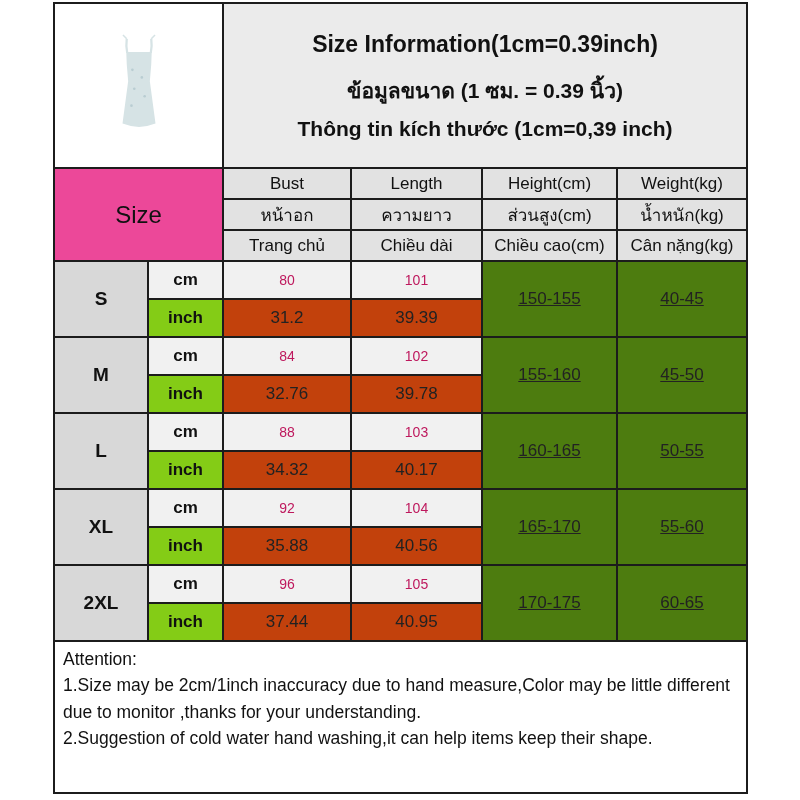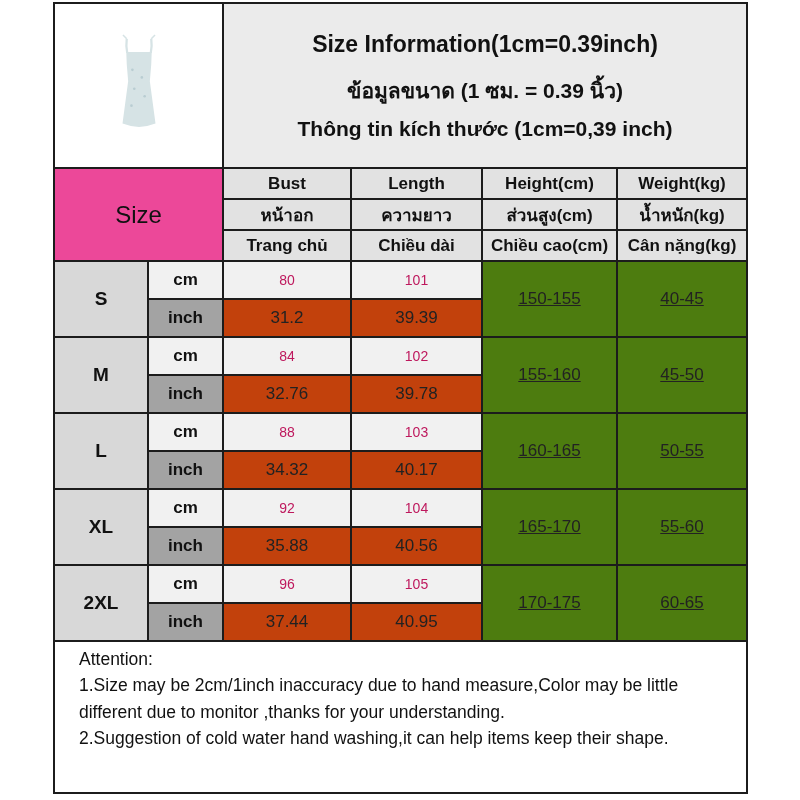--- a/index.html
+++ b/index.html
@@ -16,28 +16,28 @@
   tr.head td{height:29px;}
   tr.data td{height:36px;}
   tr.note-row td{height:146px;vertical-align:top;text-align:left;}
   
   .img-cell{background:#ffffff;}
   .title-cell{background:#ebebeb;}
   .title-l1{font-weight:bold;font-size:23px;margin:0 0 10px 0;}
   .title-l2{font-weight:bold;font-size:21px;margin:16px 0 10px 0;}
   .title-l3{font-weight:bold;font-size:21px;margin:0;}
   .size-head{background:#ec4899;font-weight:normal;font-size:24px;}
-  .head-cell{background:#e2e2e2;font-weight:bold;font-size:17px;}
+  .head-cell{background:#e2e2e2;font-weight:normal;font-size:17px;}
   .size-cell{background:#d8d8d8;font-weight:bold;font-size:19px;}
   .unit-cm{background:#f1f1f1;font-weight:bold;font-size:17px;margin-left:8px;}
-  .unit-inch{background:#a3a3a3;font-weight:bold;font-size:17px;}
+  .unit-inch{background:#84cc16;font-weight:bold;font-size:17px;}
   .val-cm{background:#f1f1f1;font-size:14px;color:#be185d;}
   .val-inch{background:#c2410c;font-size:17px;color:#222;}
   .range-cell{background:#4d7c0f;font-size:17px;color:#222;text-decoration:underline;}
-  .note-cell{background:#fff;padding:4px 8px 0 24px;font-size:17.5px;line-height:1.5;}
+  .note-cell{background:#fff;padding:4px 8px 0 8px;font-size:17.5px;line-height:1.5;}
   .note-cell div{margin:0;}
   .dress-wrap{display:inline-block;}
 </style>
 </head>
 <body>
 
 <div class="sheet">
 <table>
   <colgroup>
     <col class="c1">

